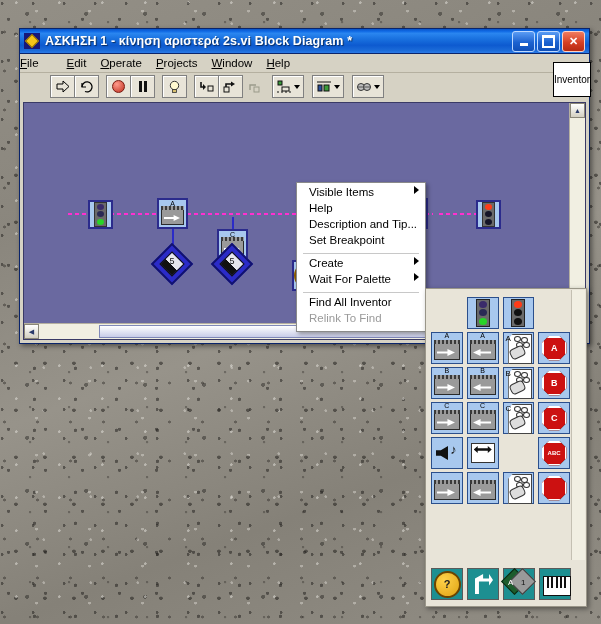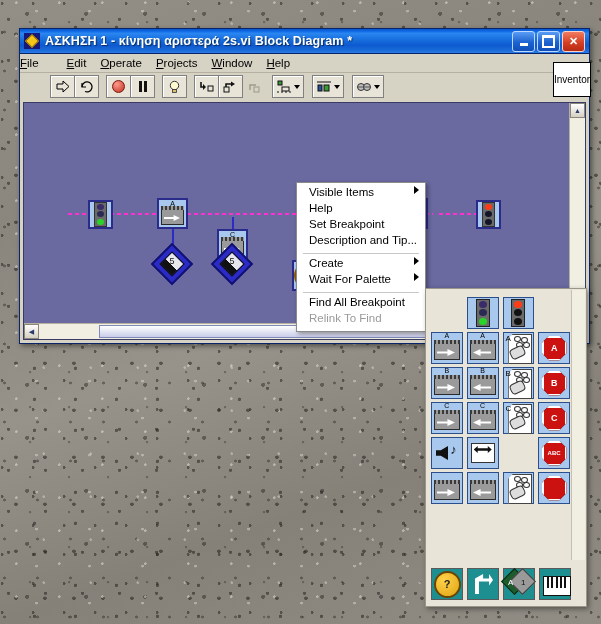--- a/index.html
+++ b/index.html
@@ -388,37 +388,37 @@
 
 <div class="ctx">
   <div class="ctxrow">
     <span>Visible Items</span>
     <span class="sub"></span>
   </div>
   <div class="ctxrow">
     <span>Help</span>
   </div>
   <div class="ctxrow">
+    <span>Description and Tip...</span>
+  </div>
+  <div class="ctxrow">
     <span>Set Breakpoint</span>
-  </div>
-  <div class="ctxrow">
-    <span>Description and Tip...</span>
   </div>
   <div class="ctxsep"></div>
   <div class="ctxrow">
     <span>Create</span>
     <span class="sub"></span>
   </div>
   <div class="ctxrow">
     <span>Wait For Palette</span>
     <span class="sub"></span>
   </div>
   <div class="ctxsep"></div>
   <div class="ctxrow">
-    <span>Find All Breakpoint</span>
+    <span>Find All Inventor</span>
   </div>
   <div class="ctxrow dis">
     <span>Relink To Find</span>
   </div>
 </div>
 
 <div class="palette">
   <div class="pal-vscroll"></div>
   <div class="pal-rows" id="pal-rows">
       <div class="prow">

